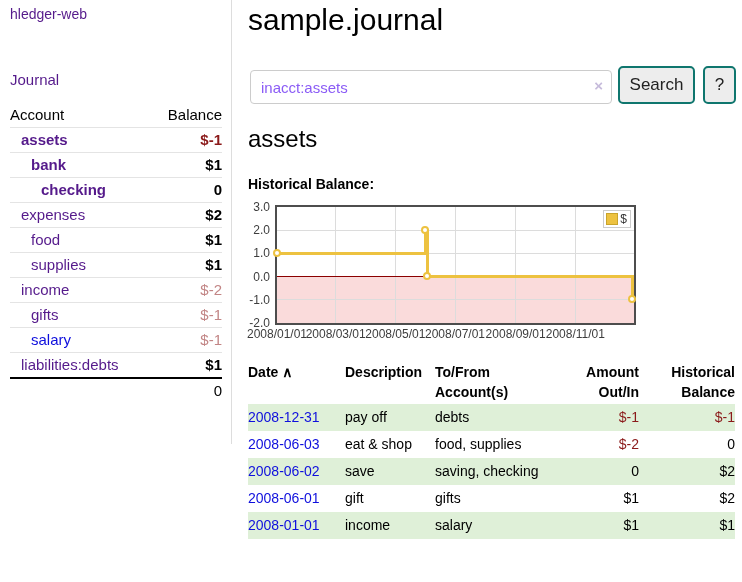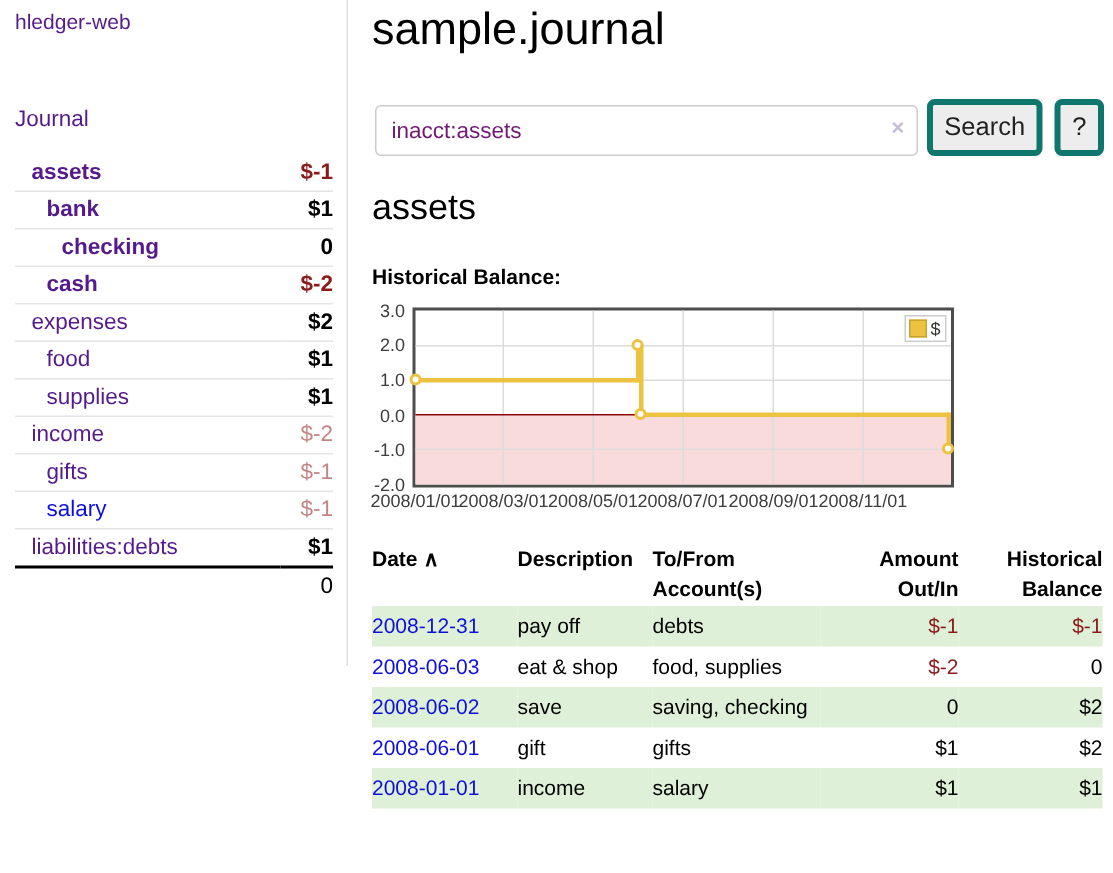--- a/index.html
+++ b/index.html
@@ -27,25 +27,25 @@
   .l3{padding-left:31px !important;}
   .neg-strong{color:#8b1a1a;}
   .neg-light{color:#c28585;font-weight:normal !important;}
   tr.total td.bal{font-weight:normal;}
 
   
   h1.page-title{position:absolute;left:248px;top:2px;margin:0;font-size:30px;font-weight:400;line-height:36px;color:#000;}
   .search-wrap{position:absolute;left:250px;top:70px;width:362px;height:34px;}
   .search-wrap input{
     width:100%;height:34px;box-sizing:border-box;border:1px solid #ccc;border-radius:4px;
-    padding:0 26px 0 10px;font-size:15px;color:#701a75;font-family:"Liberation Sans",sans-serif;outline:none;
+    padding:0 26px 0 10px;font-size:15px;color:#8b5cf6;font-family:"Liberation Sans",sans-serif;outline:none;
   }
   .clear-x{position:absolute;right:9px;top:8px;font-size:15px;font-weight:bold;color:#c6bbdb;cursor:pointer;line-height:16px;}
   .btn{
-    position:absolute;top:66px;height:38px;background:#ededed;border:4px solid #0f766e;border-radius:5px;
+    position:absolute;top:66px;height:38px;background:#ededed;border:2px solid #0f766e;border-radius:5px;
     font-size:17px;color:#222;font-family:"Liberation Sans",sans-serif;text-align:center;
   }
   .btn-search{left:618px;width:77px;}
   .btn-help{left:703px;width:33px;}
 
   h2.acct-heading{position:absolute;left:248px;top:124px;margin:0;font-size:24px;font-weight:400;line-height:30px;}
   .hist-label{position:absolute;left:248px;top:176px;font-size:14px;font-weight:bold;}
 
   
   #plot-area{position:absolute;left:275px;top:205px;width:357px;height:116px;border:2px solid #4d4d4d;background:#fff;}
@@ -73,35 +73,35 @@
 </style>
 </head>
 <body>
 
 <div class="sidebar">
   <a class="brand" href="#">hledger-web</a>
   <a class="nav-journal" href="#">Journal</a>
 
   <table class="acct">
     <tbody>
+      <tr>
+        <td class="acct-name">Account</td>
+        <td style="text-align:right;font-weight:normal;">Balance</td>
+      </tr>
       <tr class="b">
         <td class="acct-name l1"><a href="#">assets</a></td>
         <td class="bal neg-strong">$-1</td>
       </tr>
       <tr class="b">
         <td class="acct-name l2"><a href="#">bank</a></td>
         <td class="bal">$1</td>
       </tr>
       <tr class="b">
         <td class="acct-name l3"><a href="#">checking</a></td>
         <td class="bal">0</td>
-      </tr>
-      <tr class="b">
-        <td class="acct-name l2"><a href="#">cash</a></td>
-        <td class="bal neg-strong">$-2</td>
       </tr>
       <tr>
         <td class="acct-name l1"><a href="#">expenses</a></td>
         <td class="bal">$2</td>
       </tr>
       <tr>
         <td class="acct-name l2"><a href="#">food</a></td>
         <td class="bal">$1</td>
       </tr>
       <tr>

